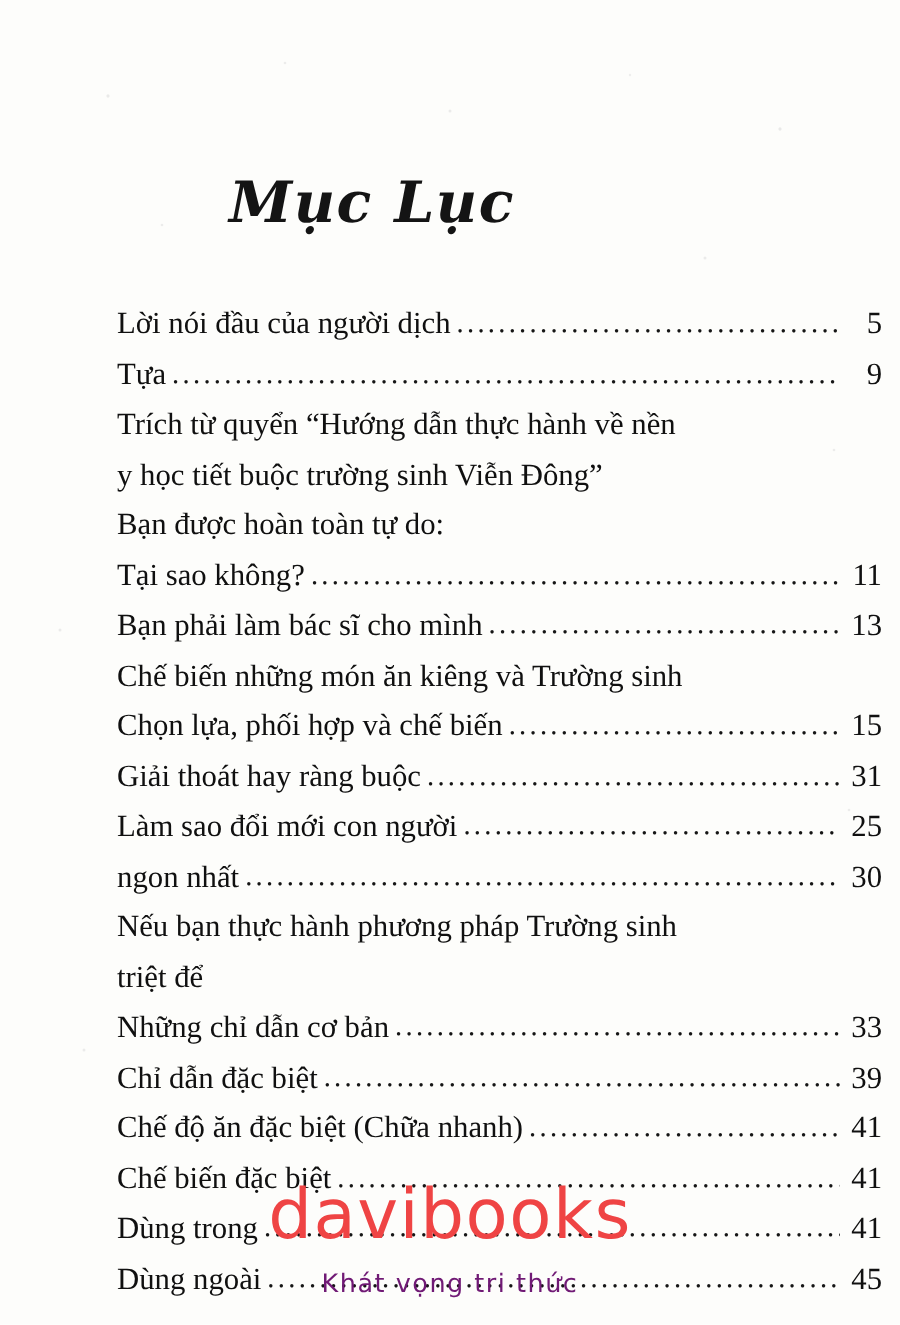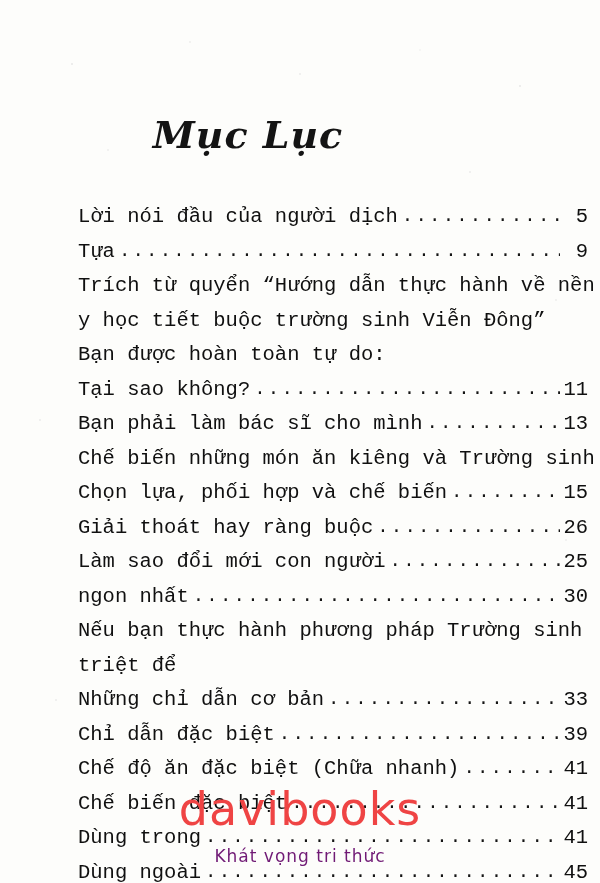--- a/index.html
+++ b/index.html
@@ -50,21 +50,21 @@
     position: absolute;
     top: 200px;
     left: 78px;
     width: 510px;
     color: #101010;
   }
 
   .toc-line {
     display: flex;
     align-items: baseline;
-    font-family: Liberation Mono, monospace;
+    font-family: Liberation Serif, serif;
     font-size: 20.5px;
     line-height: 33.5px;
     white-space: nowrap;
   }
 
   .toc-line .txt {
     flex: 0 0 auto;
   }
 
   .toc-line .dots {
@@ -187,21 +187,21 @@
 
     <div class="toc-line">
       <span class="txt">Chọn lựa, phối hợp và chế biến</span>
       <span class="dots">...........................................................................</span>
       <span class="pg">15</span>
     </div>
 
     <div class="toc-line">
       <span class="txt">Giải thoát hay ràng buộc</span>
       <span class="dots">...........................................................................</span>
-      <span class="pg">26</span>
+      <span class="pg">31</span>
     </div>
 
     <div class="toc-line">
       <span class="txt">Làm sao đổi mới con người</span>
       <span class="dots">...........................................................................</span>
       <span class="pg">25</span>
     </div>
 
 
     <div class="toc-line">

